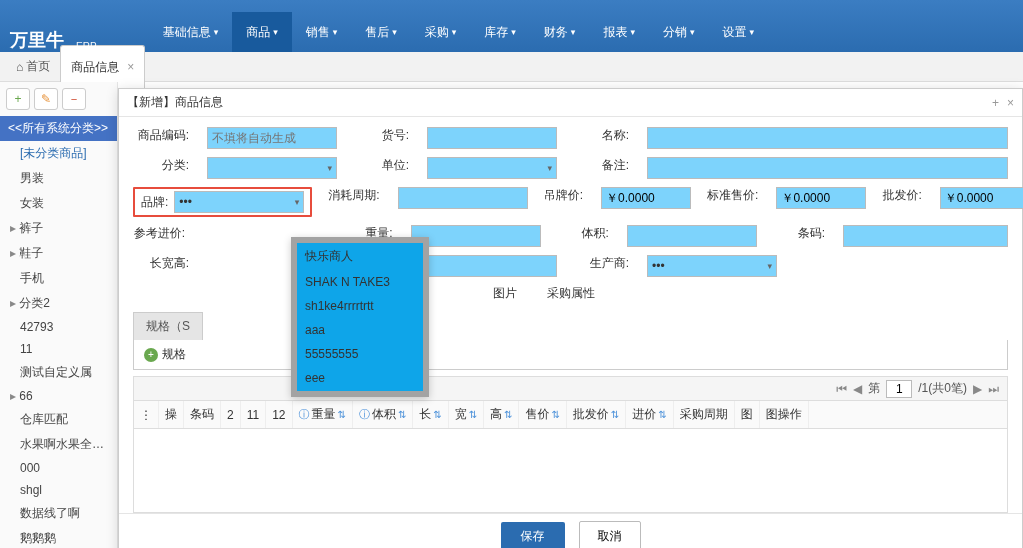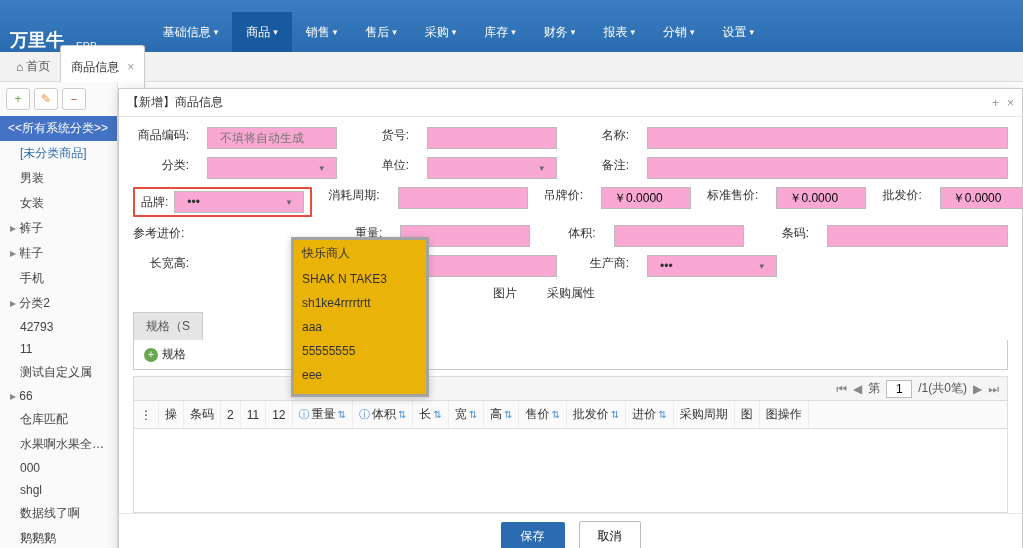--- a/index.html
+++ b/index.html
@@ -28,29 +28,29 @@
 .tree li.exp{padding-left:10px}
 .tree li.exp::before{content:"▸ ";color:#888}
 .content{flex:1;position:relative}
 .modal{position:absolute;left:0;right:0;top:6px;bottom:0;background:#fff;border:1px solid #ccc;box-shadow:0 2px 12px rgba(0,0,0,.15);display:flex;flex-direction:column}
 .modal-title{height:28px;border-bottom:1px solid #e5e5e5;display:flex;align-items:center;padding:0 8px}
 .modal-title .t{flex:1;color:#333}
 .modal-title .icn{color:#999;margin-left:8px;cursor:pointer}
 .form{padding:10px 14px 0 14px}
 .row{display:flex;align-items:flex-start;margin-bottom:8px;gap:16px}
 .lbl{width:56px;text-align:right;color:#333;margin-right:2px;white-space:nowrap}
-.inp,.sel{height:22px;border:1px solid #bbb;padding:0 12px;background:#f9a8d4}
+.inp,.sel{height:22px;border:1px solid #bbb;padding:0 4px;background:#7dd3fc}
 .sel{display:flex;align-items:center;justify-content:flex-end;cursor:pointer}
 .sel .dots{flex:1}
 .sel .dd{color:#666;font-size:9px;margin-left:4px}
 .wide{flex:1}
 .w130{width:130px}
 .w90{width:90px}
 .highlight{border:2px solid #e74c3c;padding:2px 6px;border-radius:1px;display:flex;align-items:center;gap:4px}
-.dropdown{position:absolute;left:172px;top:148px;width:138px;background:#eab308;border:3px solid #a3a3a3;box-shadow:0 2px 8px rgba(0,0,0,.2);z-index:50;max-height:160px;overflow-y:auto}
+.dropdown{position:absolute;left:172px;top:148px;width:138px;background:#0ea5e9;border:6px solid #a3a3a3;box-shadow:0 2px 8px rgba(0,0,0,.2);z-index:50;max-height:160px;overflow-y:auto}
 .dropdown .opt{padding:5px 8px;cursor:pointer;color:#333}
 .tabbar{margin:4px 14px 0 14px;display:flex;gap:2px}
 .tabbar .tb{padding:5px 12px;background:#e8e8e8;border:1px solid #ccc;border-bottom:none;cursor:pointer;color:#555}
 .tabbar .tb.act{background:#e5e5e5}
 .addspec{margin:0 14px;border:1px solid #ccc;border-top:none;padding:6px 10px;display:flex;align-items:center;gap:4px}
 .addspec .plus{width:14px;height:14px;border-radius:50%;background:#6aa84f;color:#fff;display:flex;align-items:center;justify-content:center;font-size:10px}
 .gridwrap{margin:6px 14px 0 14px;flex:1;border:1px solid #ddd;display:flex;flex-direction:column}
 .grid-top{height:24px;background:#f5f5f5;border-bottom:1px solid #ddd;display:flex;align-items:center;justify-content:flex-end;gap:6px;padding:0 8px;color:#555}
 .grid-top .pg-icn{cursor:pointer;color:#888}
 .grid-top input{width:26px;height:18px;text-align:center;border:1px solid #bbb}

